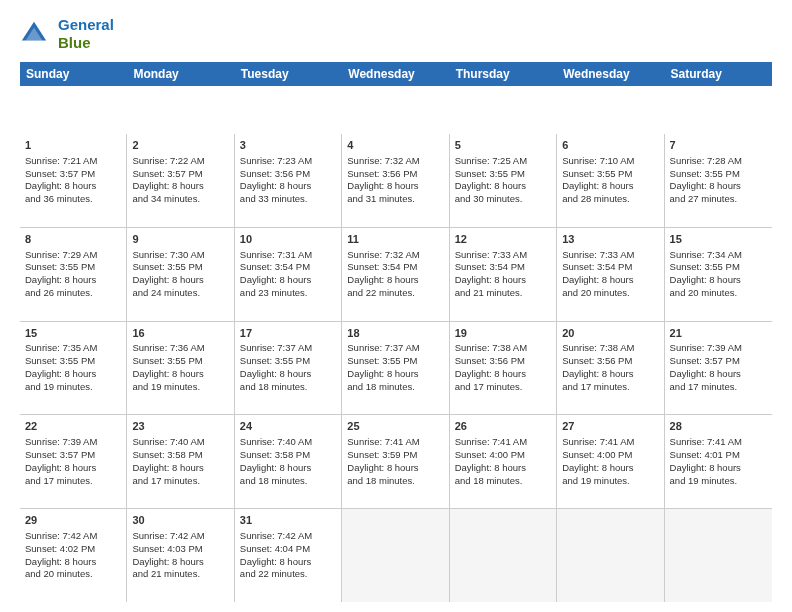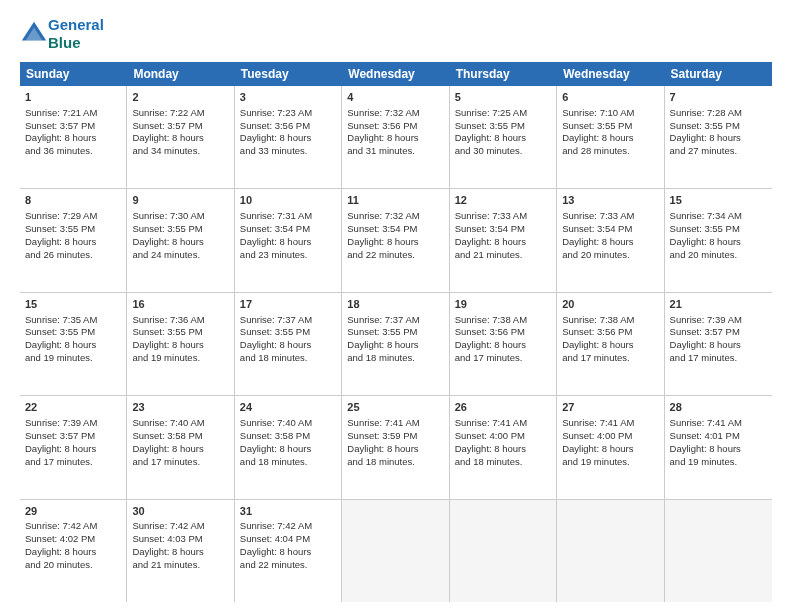--- a/index.html
+++ b/index.html
@@ -19,21 +19,21 @@
     }
     .header {
       display: flex;
       align-items: flex-start;
       justify-content: space-between;
       margin-bottom: 10px;
     }
     .logo {
       display: flex;
       align-items: center;
-      gap: 0;
+      gap: 10px;
     }
     .logo-text {
       font-size: 15px;
       font-weight: bold;
       color: #333;
       line-height: 1.2;
     }
     .logo-text span {
       color: #1a6fb5;
     }
@@ -52,20 +52,21 @@
     }
     .subtitle {
       font-size: 14px;
       color: #444;
       margin-top: 2px;
     }
     .calendar {
       flex: 1;
       display: flex;
       flex-direction: column;
+      gap: 48px;
     }
     .cal-header {
       display: grid;
       grid-template-columns: repeat(7, 1fr);
       background: #2a6db5;
     }
     .cal-header-cell {
       color: #fff;
       font-size: 12px;
       font-weight: bold;
@@ -112,21 +113,21 @@
 
 <div class="page">
   <div class="header">
     <div class="logo">
       <svg class="logo-icon" viewBox="0 0 30 30">
         <polygon points="15,2 28,22 2,22" fill="#2a6db5"></polygon>
         <polygon points="15,8 24,22 6,22" fill="#fff" opacity="0.3"></polygon>
       </svg>
       <div class="logo-text">
         <div><span>General</span></div>
-        <div><span style="color:#0f766e">Blue</span></div>
+        <div><span style="color:#4d7c0f">Blue</span></div>
       </div>
     </div>
     <div class="title-block">
       <div class="main-title"></div>
       <div class="subtitle"></div>
     </div>
   </div>
 
   <div class="calendar">
     <div class="cal-header">

